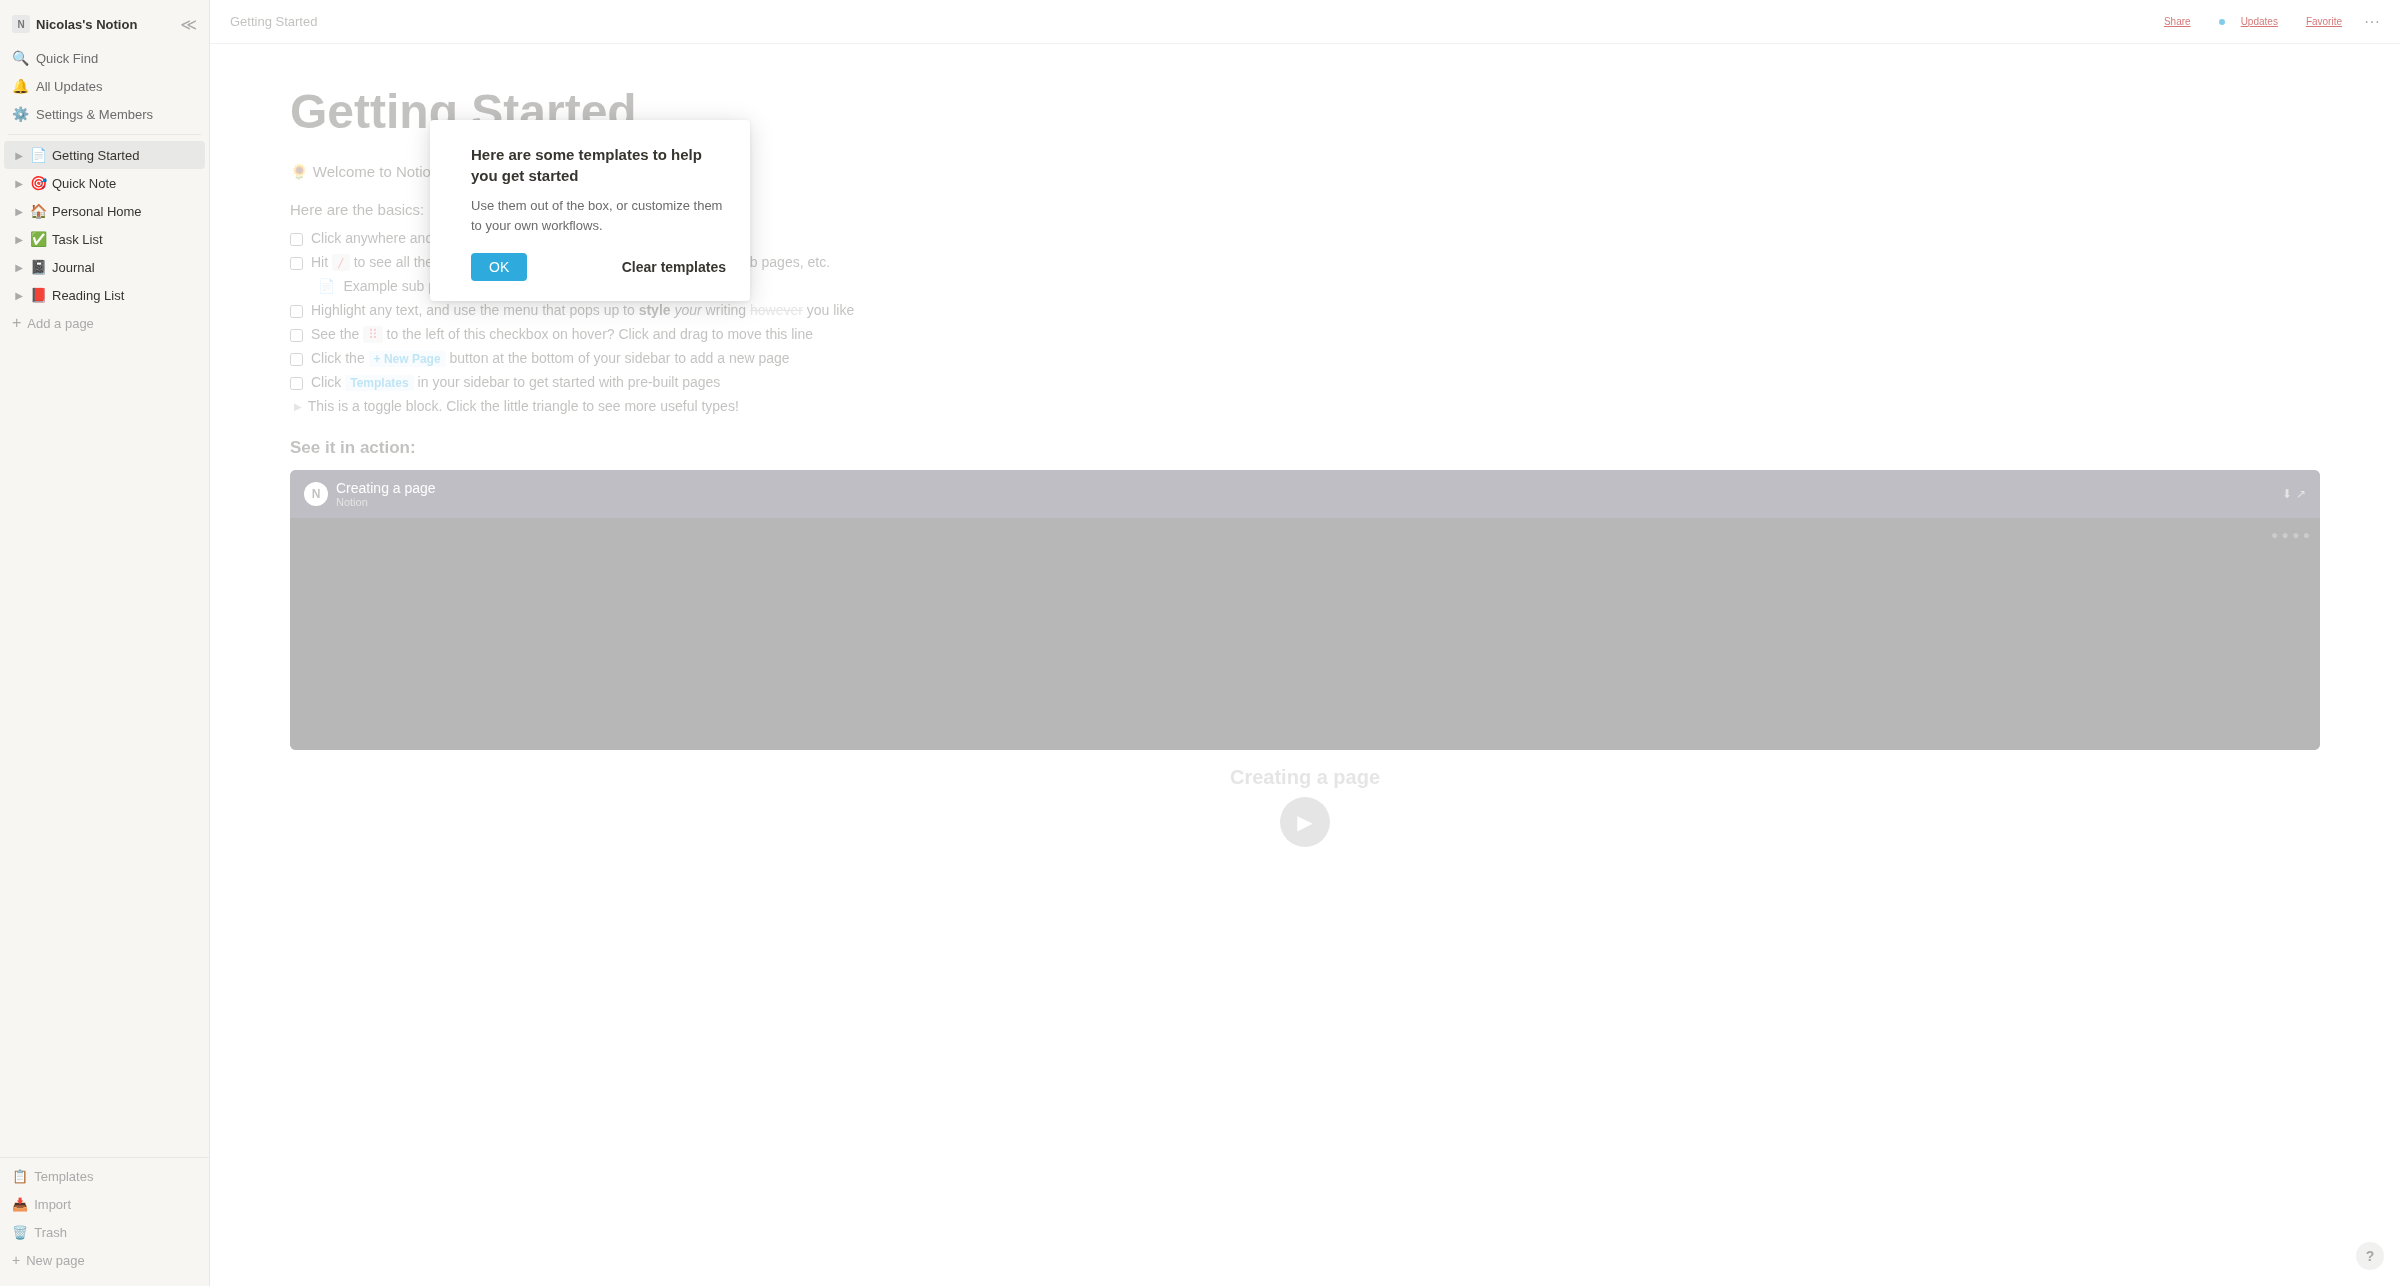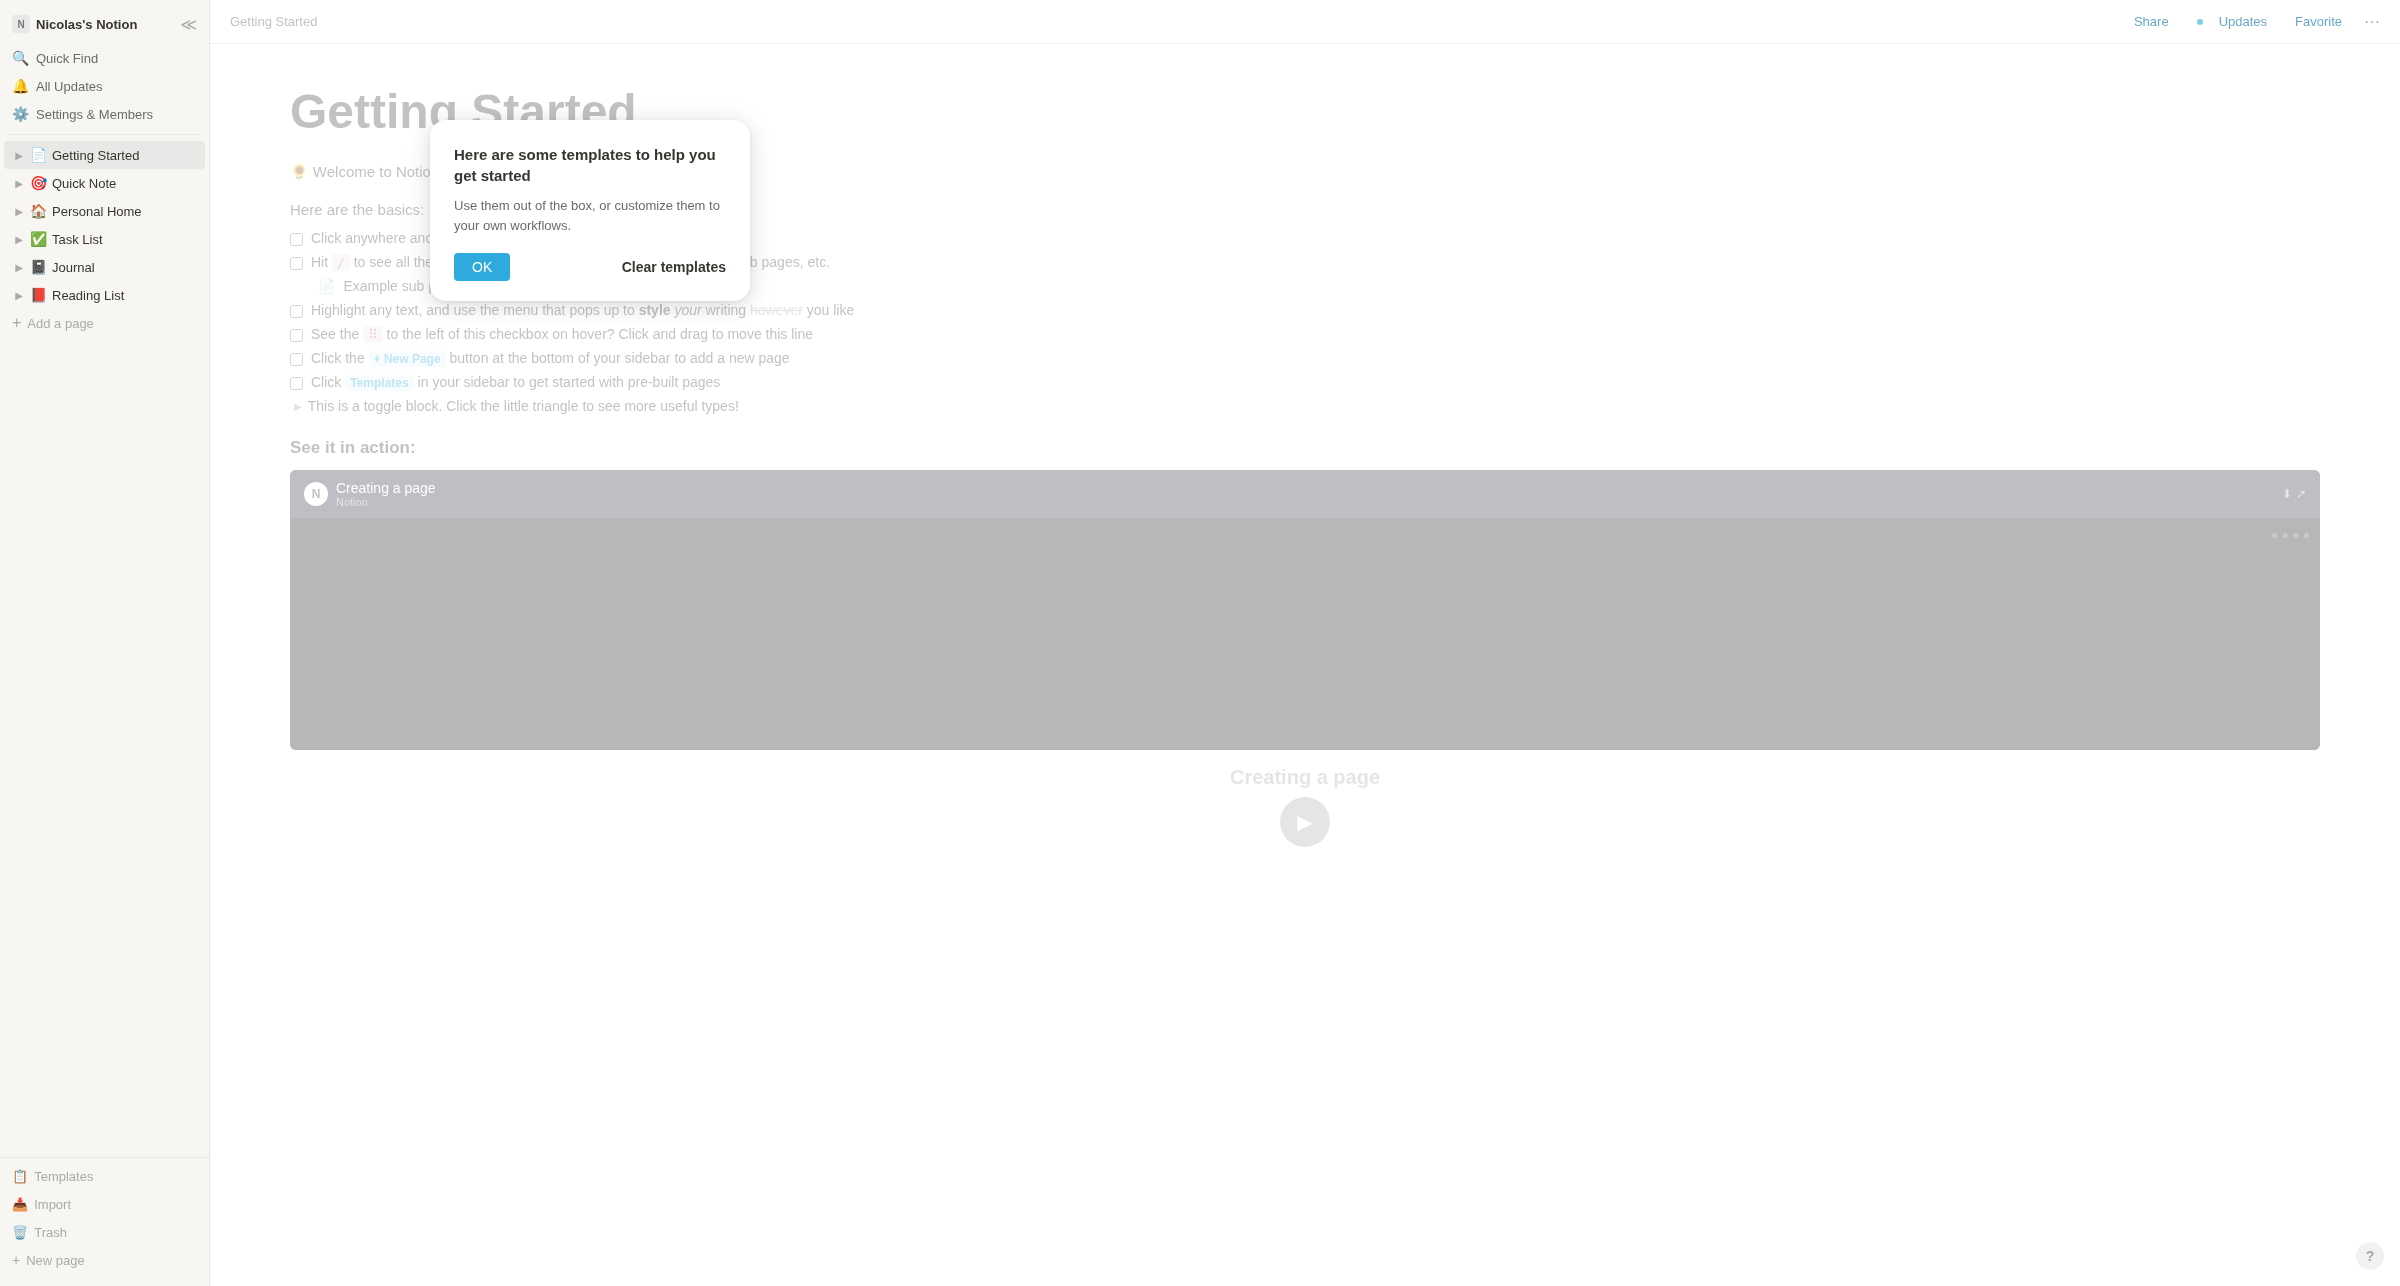--- a/index.html
+++ b/index.html
@@ -187,25 +187,26 @@
       color: #9b9a97;
     }
 
     .topbar-right {
       display: flex;
       align-items: center;
       gap: 16px;
     }
 
     .topbar-btn {
-      font-size: 13px;
-      color: #0369a1;
+      font-size: 10px;
+      color: #b91c1c;
       cursor: pointer;
       padding: 2px 6px;
       border-radius: 3px;
+      text-decoration: underline;
     }
 
     .topbar-btn.updates {
       display: flex;
       align-items: center;
       gap: 16px;
     }
 
     .updates-dot {
       width: 6px;
@@ -403,23 +404,23 @@
       display: flex;
       align-items: flex-start;
       justify-content: flex-start;
       padding-top: 120px;
       padding-left: 220px;
       z-index: 100;
     }
 
     .modal {
       background: #fff;
-      border-radius: 16px;
+      border-radius: 4px;
       box-shadow: 0 4px 24px rgba(0,0,0,0.15), 0 1px 4px rgba(0,0,0,0.08);
-      padding: 24px 24px 20px 24px;
+      padding: 24px 24px 20px 41px;
       width: 320px;
       position: relative;
     }
 
     .modal-title {
       font-size: 15px;
       font-weight: 700;
       color: #37352f;
       margin-bottom: 10px;
       line-height: 1.4;

